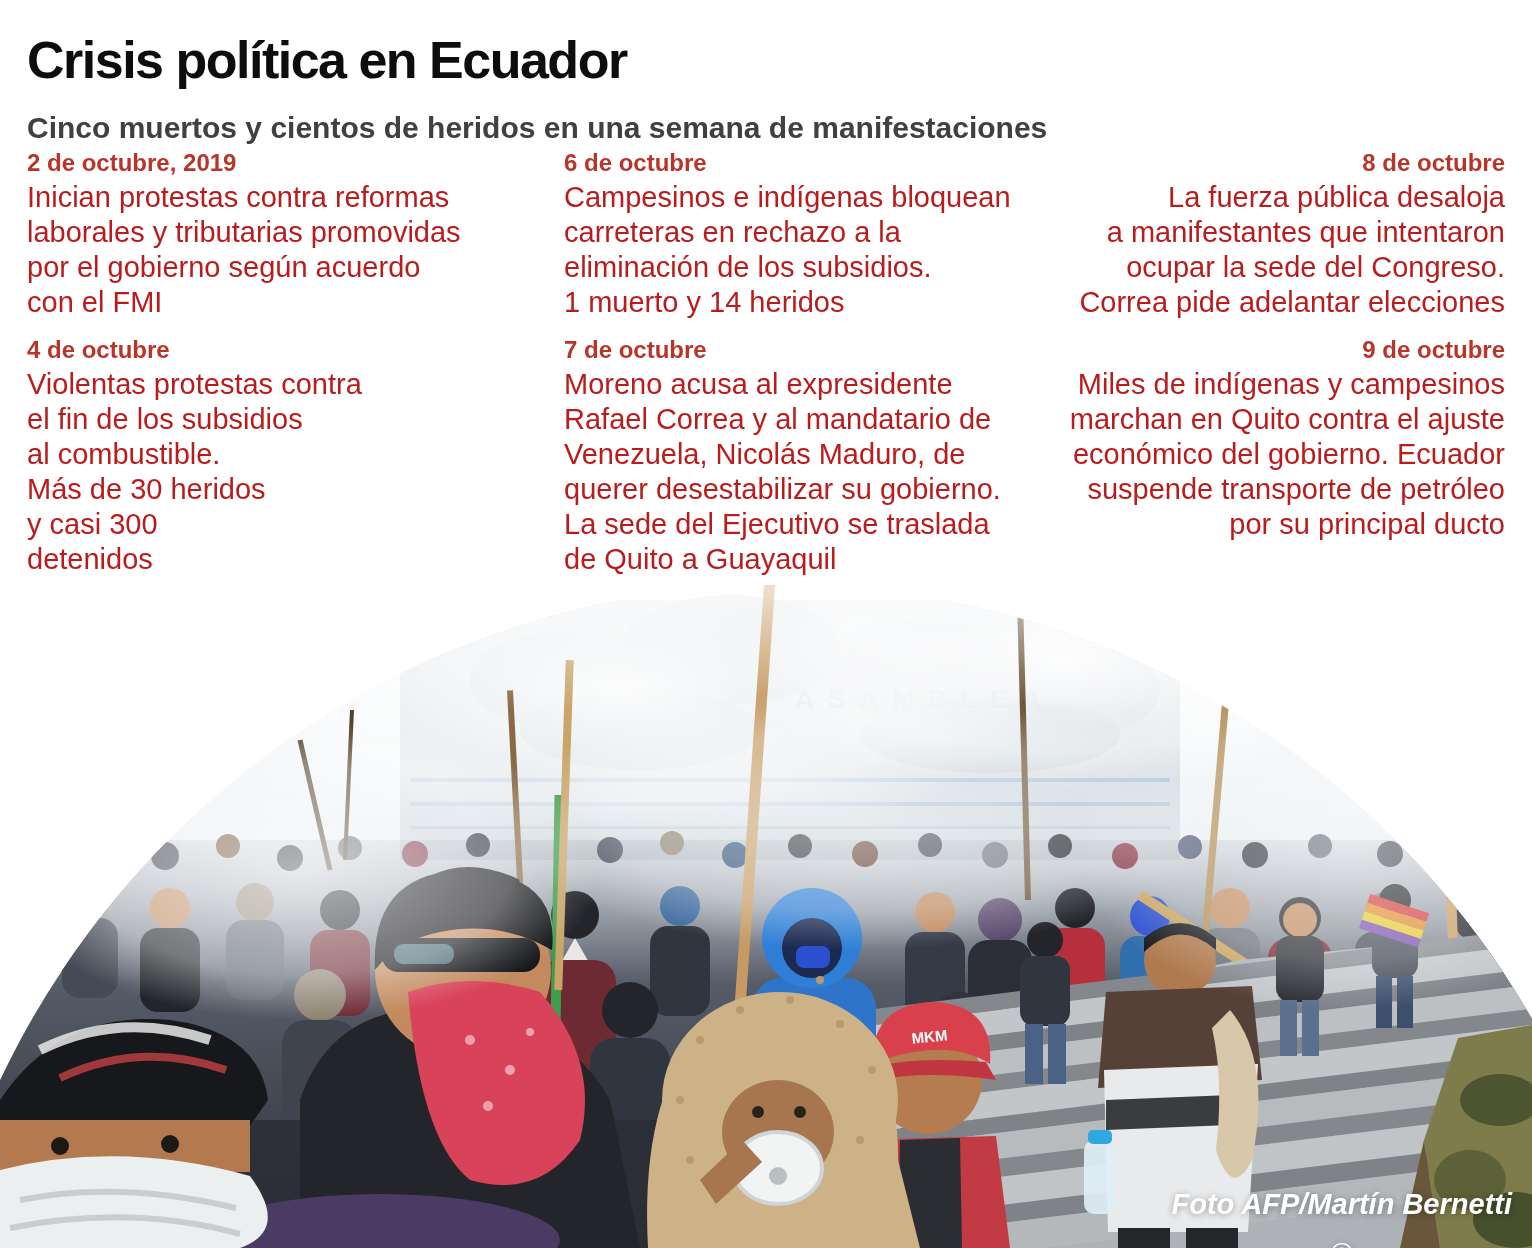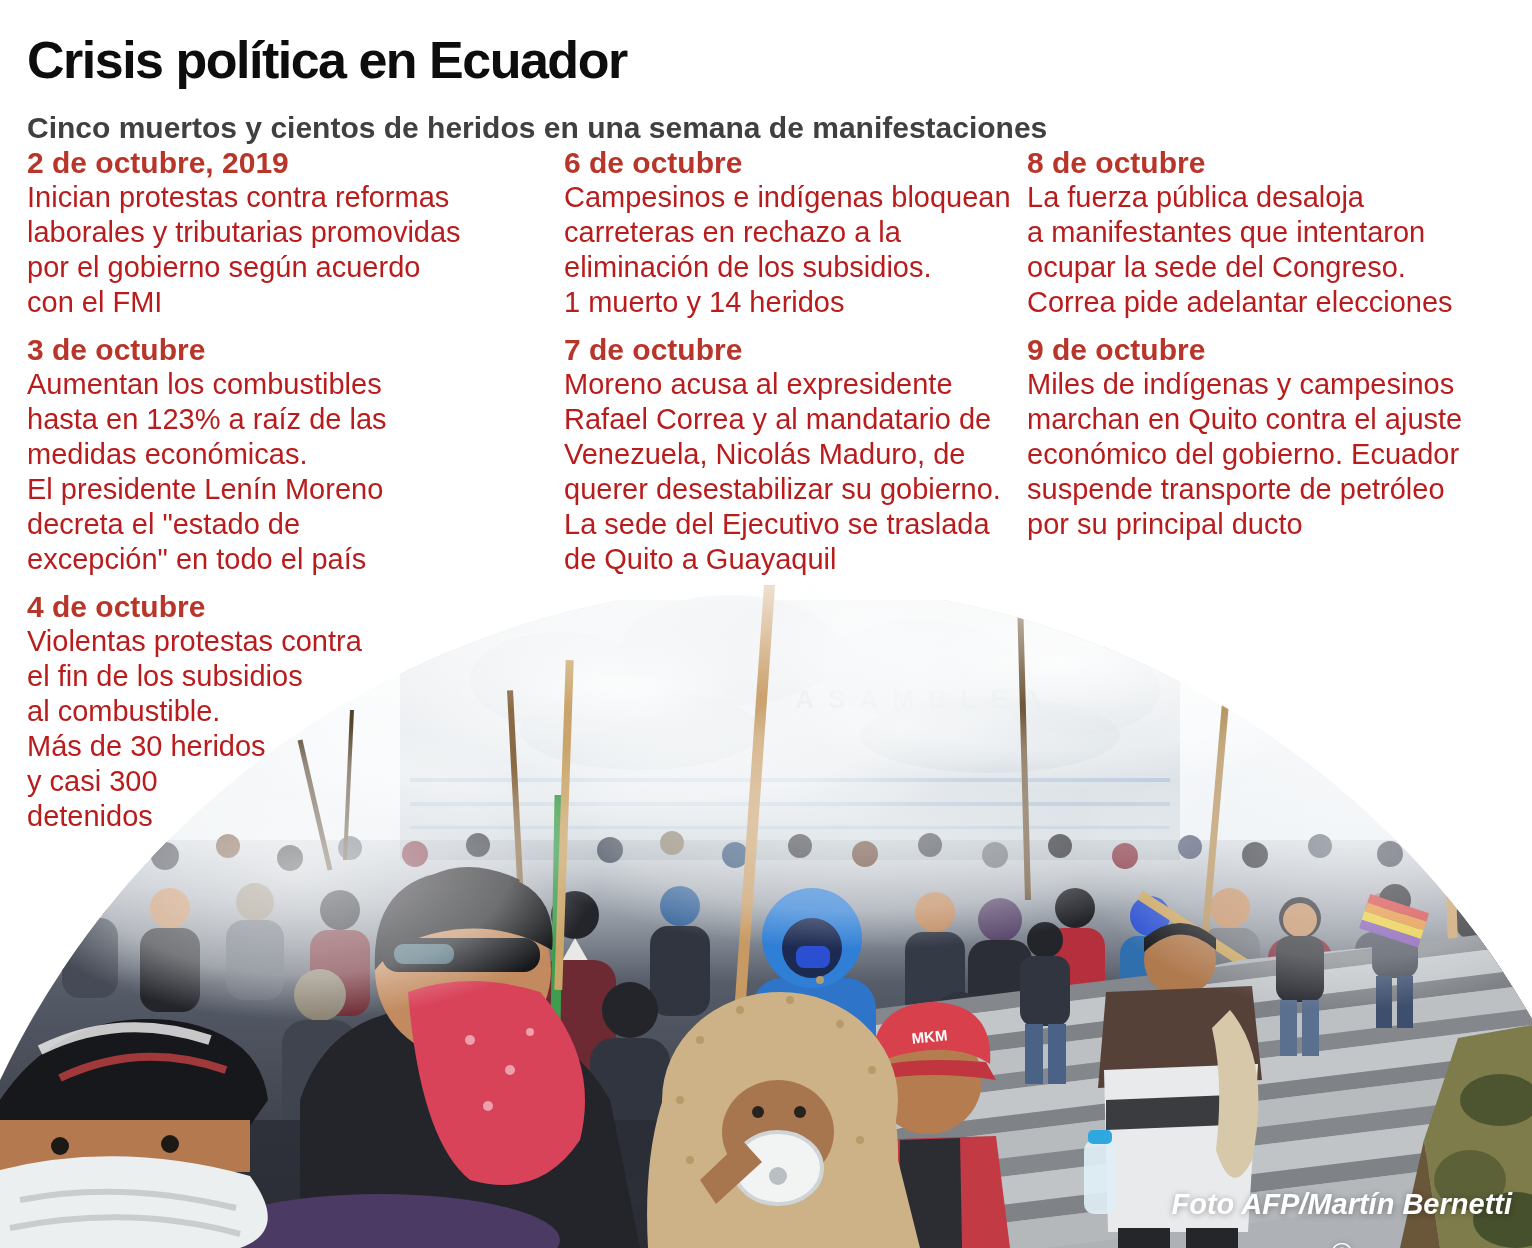--- a/index.html
+++ b/index.html
@@ -13,24 +13,24 @@
     position:absolute;left:27px;top:18px;
     font-size:52px;font-weight:800;letter-spacing:-1.5px;color:#0d0d0d;margin-top:12px;
   }
   .subtitle{
     position:absolute;left:27px;top:86px;
     font-size:30px;font-weight:700;color:#404040;
   }
   .col{position:absolute;top:145px;}
   .col1{left:27px;width:486px;}
   .col2{left:564px;width:486px;}
-  .col3{right:27px;width:478px;}
+  .col3{right:27px;width:478px;text-align:right;}
   .event{margin:0 0 12px 0;}
   .event .date{
-    font-size:30px;font-weight:700;color:#b8352a;line-height:35px;
+    font-size:24px;font-weight:700;color:#b8352a;line-height:35px;
   }
   .event .body{
     font-size:29px;line-height:35px;color:#b91c1c;white-space:pre-line;
   }
   .photo-wrap{
     position:absolute;left:0;top:540px;width:1532px;height:708px;
     -webkit-clip-path:circle(865px at 782px 910px);
     clip-path:circle(865px at 782px 910px);
   }
   .photo-wrap svg{display:block;}
@@ -53,29 +53,20 @@
 <h1 class="title">Crisis política en Ecuador</h1>
 <h2 class="subtitle">Cinco muertos y cientos de heridos en una semana de manifestaciones</h2>
 
 <div class="col col1">
   <div class="event">
     <div class="date">2 de octubre, 2019</div>
     <div class="body">Inician protestas contra reformas
 laborales y tributarias promovidas
 por el gobierno según acuerdo
 con el FMI</div>
-  </div>
-  <div class="event">
-    <div class="date">3 de octubre</div>
-    <div class="body">Aumentan los combustibles
-hasta en 123% a raíz de las
-medidas económicas.
-El presidente Lenín Moreno
-decreta el "estado de
-excepción" en todo el país</div>
   </div>
   <div class="event">
     <div class="date">4 de octubre</div>
     <div class="body">Violentas protestas contra
 el fin de los subsidios
 al combustible.
 Más de 30 heridos
 y casi 300
 detenidos</div>
   </div>

